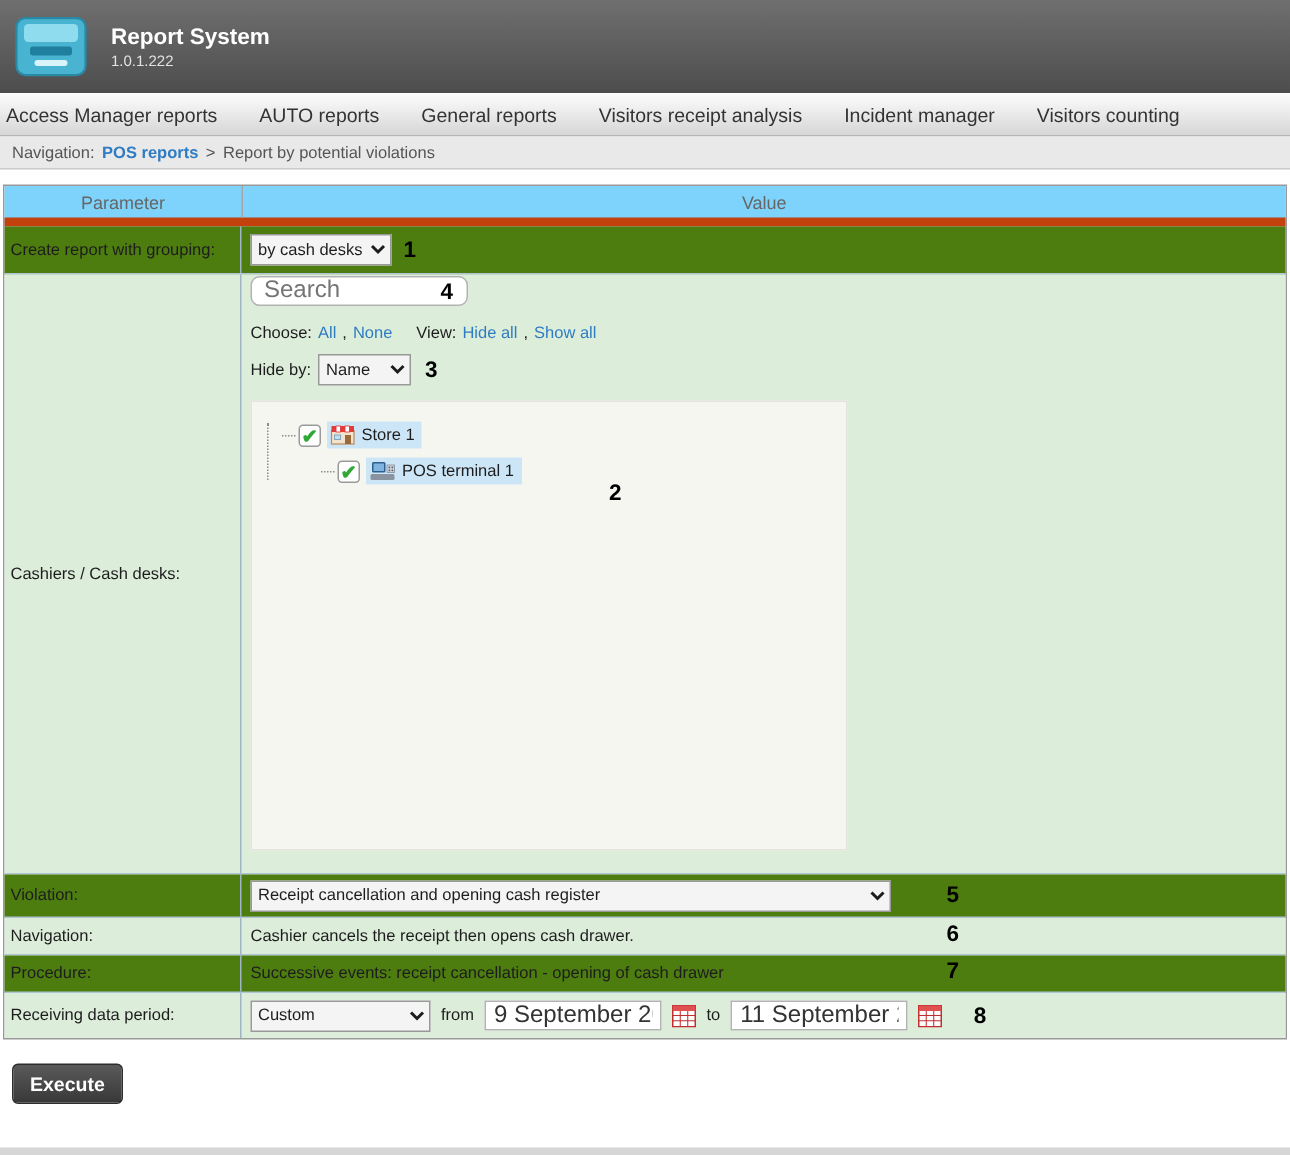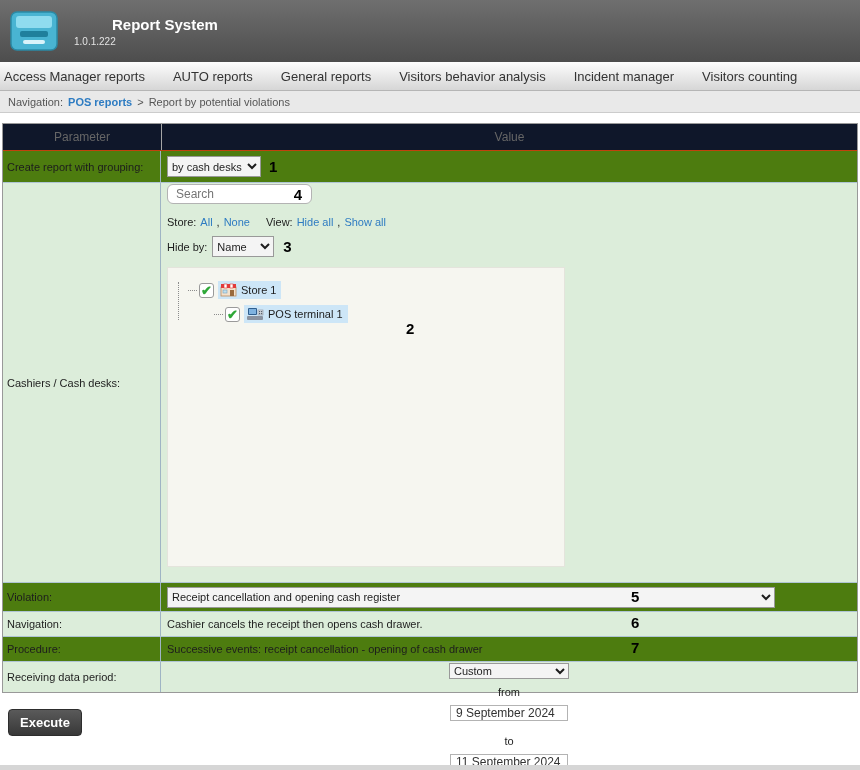--- a/index.html
+++ b/index.html
@@ -13,21 +13,21 @@
   }
 
   
   .app-header {
     height:62px;
     background:linear-gradient(#6f6f6f,#4d4d4d);
     display:flex; align-items:center;
     padding-left:10px;
   }
   .app-icon { width:48px; height:44px; margin-right:16px; }
-  .app-title { color:#ffffff; font-size:15px; font-weight:bold; line-height:17px;margin-left:38px; }
+  .app-title { color:#ffffff; font-size:15px; font-weight:bold; line-height:17px; }
   .app-version { color:#e3e3e3; font-size:10px; margin-top:3px; }
 
   
   .menu-bar {
     height:29px;
     background:linear-gradient(#fdfdfd,#d6d6d6);
     border-bottom:1px solid #b5b5b5;
     display:flex; align-items:center;
     gap:28px;
     padding:0 4px;
@@ -48,22 +48,22 @@
   .bc-link { color:#2e7cc2; font-weight:bold; cursor:pointer; }
 
   
   .ptable {
     margin:10px 2px 0 2px;
     border:1px solid #999;
   }
   .thead-row {
     display:flex; align-items:center;
     height:27px;
-    background:#0f172a;
-    border-bottom:1px solid #c2410c;
+    background:#7dd3fc;
+    border-bottom:6px solid #c2410c;
     color:#666; font-size:12px;
   }
   .th-param { width:158px; text-align:center; }
   .th-sep   { width:1px; align-self:stretch; background:#a6a6a6; }
   .th-value { flex:1; text-align:center; }
 
   .trow { display:flex; border-bottom:1px solid #afc4d4; }
   .trow:last-child { border-bottom:none; }
   .row-blue  { background:#4d7c0f; }
   .row-green { background:#dcedda; }
@@ -84,21 +84,21 @@
   select {
     font-family:"Liberation Sans", sans-serif;
     font-size:11px;
     height:21px;
     border:1px solid #999;
     background:#f4f4f4;
     color:#1d1d1d;
   }
   input[type="text"] {
     font-family:"Liberation Sans", sans-serif;
-    font-size:12px; color:#333;
+    font-size:16px; color:#333;
     border:1px solid #b3b3b3;
     background:#ffffff;
     height:20px;
   }
 
   .ann { font-weight:bold; font-size:15px; color:#000; }
   .ann-abs { position:absolute; }
 
   
   .warning { color:#8b0000; font-weight:bold; font-size:11px; margin:6px 0 12px 0; }
@@ -134,21 +134,21 @@
     margin-right:4px; cursor:pointer; line-height:1;
   }
   .tree-label {
     display:flex; align-items:center; gap:4px;
     background:#cde6f7;
     padding:2px 5px 2px 2px;
     font-size:11px; cursor:pointer;
   }
 
   
-  .violation-select { width:608px; }
+  .violation-select { width:427px; }
   .desc-cell, .proc-cell { min-height:22px; }
 
   
   .period-cell { display:flex; align-items:center; gap:7px; }
   .period-select { width:120px; }
   .date-input { width:118px; padding:0 5px; }
   .cal-icon { width:16px; height:15px; cursor:pointer; display:inline-block; }
 
   
   .exec-area { padding:16px 8px 0 8px; }
@@ -181,21 +181,21 @@
   <div>
     <div class="app-title">Report System</div>
     <div class="app-version">1.0.1.222</div>
   </div>
 </div>
 
 <div class="menu-bar">
   <span class="menu-item">Access Manager reports</span>
   <span class="menu-item">AUTO reports</span>
   <span class="menu-item">General reports</span>
-  <span class="menu-item">Visitors behavior analysis</span>
+  <span class="menu-item">Visitors receipt analysis</span>
   <span class="menu-item">Incident manager</span>
   <span class="menu-item">Visitors counting</span>
 </div>
 
 <div class="breadcrumb">
   <span>Navigation:</span>
   <span class="bc-link">POS reports</span>
   <span>&gt;</span>
   <span>Report by potential violations</span>
 </div>
@@ -222,21 +222,21 @@
     <div class="param-cell" style="align-items:center;">Cashiers / Cash desks:</div>
     <div class="value-cell">
 
 
       <div class="search-wrap">
         <input type="text" class="search-input" placeholder="Search" style="">
         <span class="ann ann-abs">4</span>
       </div>
 
       <div class="links-line">
-        <span>Store:</span>
+        <span>Choose:</span>
         <span class="link">All</span>
           <span>,</span>
         <span class="link">None</span>
         <span style="width:8px;"></span>
         <span>View:</span>
         <span class="link">Hide all</span>
           <span>,</span>
         <span class="link">Show all</span>
       </div>
 
@@ -314,21 +314,21 @@
   <div class="trow row-blue">
     <div class="param-cell center-v">Procedure:</div>
     <div class="value-cell center-v proc-cell">
       <span>Successive events: receipt cancellation - opening of cash drawer</span>
       <span class="ann ann-abs" style="left:470px; top:2px;">7</span>
     </div>
   </div>
 
   <div class="trow row-green">
     <div class="param-cell center-v">Receiving data period:</div>
-    <div class="value-cell period-cell" style="height:30px;flex-direction:column;">
+    <div class="value-cell period-cell" style="height:30px;">
       <select class="period-select">
         <option>Custom</option>
       </select>
       <span>from</span>
       <input type="text" class="date-input" value="9 September 2024" style="">
       <svg class="cal-icon" viewBox="0 0 16 15">
         <rect x="0.5" y="0.5" width="15" height="14" fill="#ffffff" stroke="#c03030"></rect>
         <rect x="0.5" y="0.5" width="15" height="3.5" fill="#e05050"></rect>
         <line x1="0.5" y1="7" x2="15.5" y2="7" stroke="#c03030" stroke-width="0.7"></line>
         <line x1="0.5" y1="10.5" x2="15.5" y2="10.5" stroke="#c03030" stroke-width="0.7"></line>

